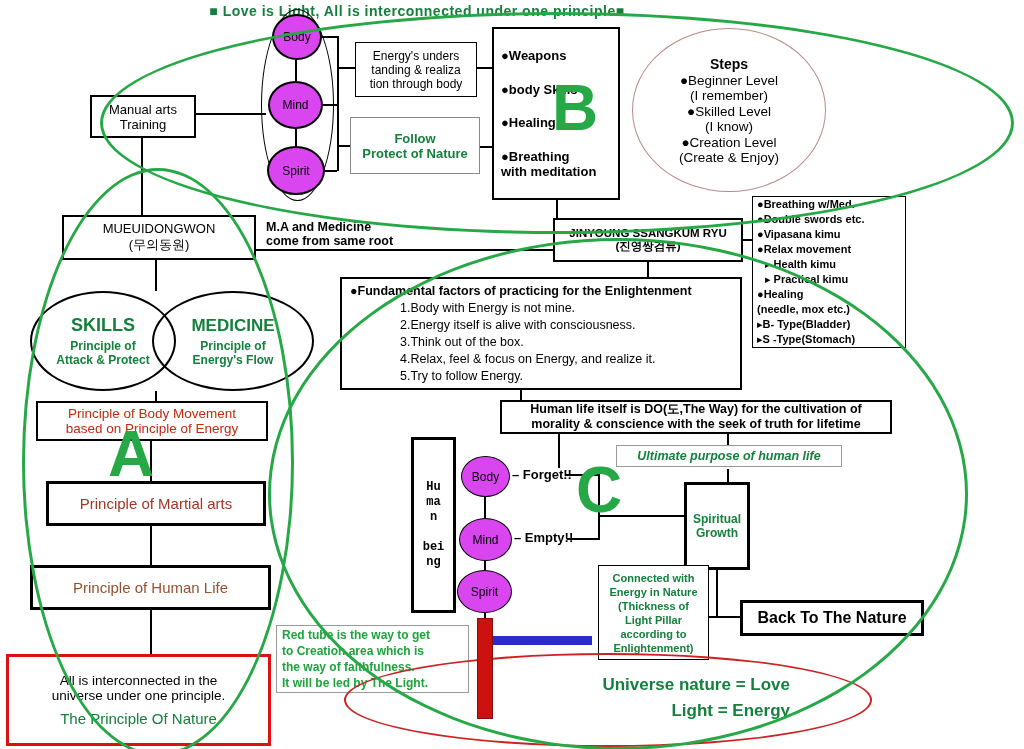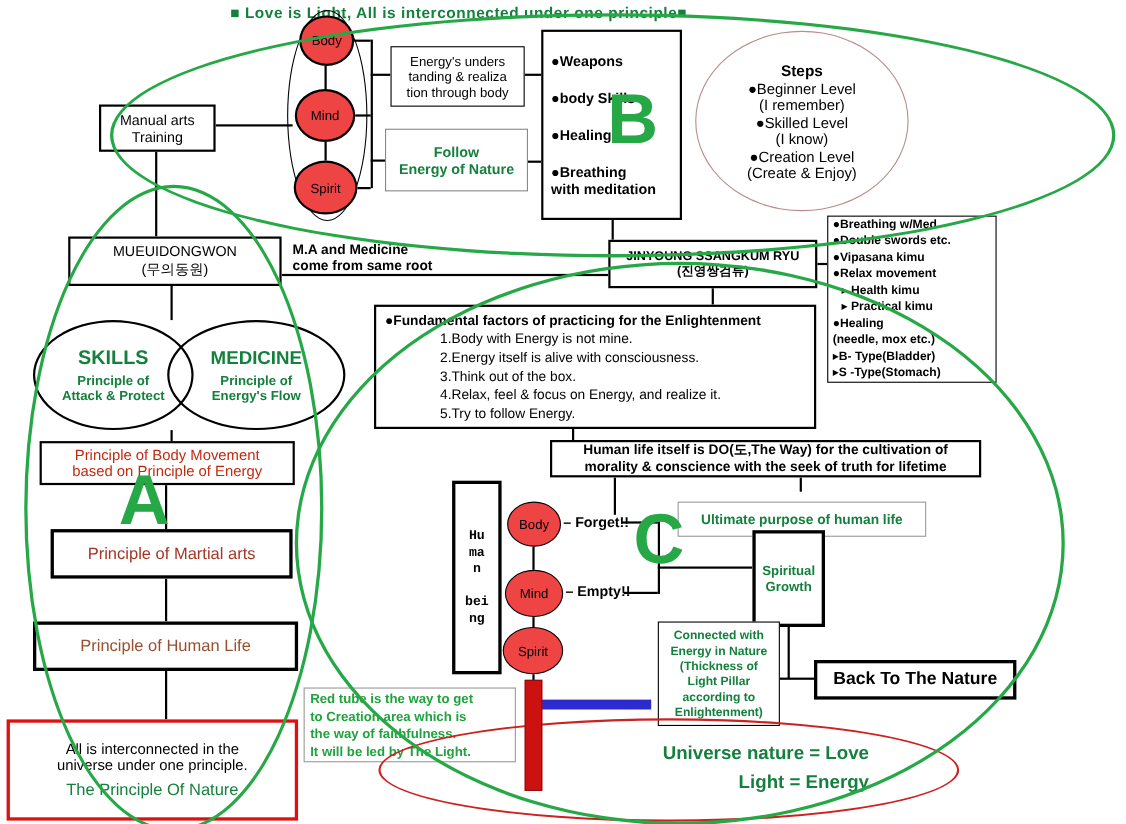--- a/index.html
+++ b/index.html
@@ -12,21 +12,21 @@
     position:absolute;border:2px solid #000;background:#fff;z-index:2;
     display:flex;align-items:center;justify-content:center;text-align:center;
     white-space:pre-line;box-sizing:border-box;
   }
   .thin{border-width:1px;}
   .oval{
     position:absolute;border:2px solid #000;border-radius:50%;z-index:2;
     display:flex;flex-direction:column;align-items:center;justify-content:center;
     text-align:center;white-space:pre-line;box-sizing:border-box;background:transparent;
   }
-  .filled{background:#ef4444;}
+  .filled{background:#d946ef;}
   .lbl{position:absolute;white-space:pre-line;z-index:2;}
   .region{position:absolute;border:3px solid #27a847;border-radius:50%;background:transparent;z-index:6;pointer-events:none;}
   .biglet{position:absolute;z-index:7;color:#27a847;font-weight:bold;font-size:64px;line-height:1;}
   .red{color:#15803d;}
   .green-t{color:#1fa33c;}
   .bold{font-weight:bold;}
 </style>
 </head>
 <body>
 
@@ -74,21 +74,21 @@
 
   <div class="oval" style="left:261px;top:9px;width:73px;height:192px;border-width:1px;z-index:2;"></div>
   <div class="oval filled" style="left:272px;top:14px;width:50px;height:46px;font-size:12px;z-index:3;">Body</div>
   <div class="oval filled" style="left:268px;top:81px;width:55px;height:48px;font-size:12px;z-index:3;">Mind</div>
   <div class="oval filled" style="left:267px;top:146px;width:58px;height:49px;font-size:12px;z-index:3;">Spirit</div>
 
   <div class="box thin" style="left:355px;top:42px;width:122px;height:55px;font-size:12px;">Energy's unders
 tanding &amp; realiza
 tion through body</div>
   <div class="box thin red bold" style="left:350px;top:117px;width:130px;height:57px;font-size:13px;border-color:#888;">Follow
-Energy of Nature</div>
+Protect of Nature</div>
 
   <div class="box bold" style="left:492px;top:27px;width:128px;height:173px;font-size:13px;flex-direction:column;align-items:flex-start;justify-content:space-evenly;padding-left:7px;text-align:left;">
     <div>●Weapons</div>
     <div>●body Skills</div>
     <div>●Healing</div>
     <div>●Breathing
 with meditation</div>
   </div>
 
   <div class="oval" style="left:632px;top:28px;width:194px;height:164px;border:1px solid #bb8a8a;font-size:13.5px;gap:1px;">
@@ -161,21 +161,21 @@
 
 bei
 ng</div>
 
   <div class="oval filled" style="left:461px;top:456px;width:49px;height:41px;border-width:1.5px;font-size:12px;z-index:3;">Body</div>
   <div class="lbl bold" style="left:512px;top:467px;font-size:13px;">– Forget!!</div>
   <div class="oval filled" style="left:459px;top:518px;width:53px;height:43px;border-width:1.5px;font-size:12px;z-index:3;">Mind</div>
   <div class="lbl bold" style="left:514px;top:530px;font-size:13px;">– Empty!!</div>
   <div class="oval filled" style="left:457px;top:570px;width:55px;height:43px;border-width:1.5px;font-size:12px;z-index:3;">Spirit</div>
 
-  <div class="box thin red bold" style="left:616px;top:456px;width:226px;height:32px;font-size:12.5px;border-color:#999;">Ultimate purpose of human life</div>
+  <div class="box thin red bold" style="left:616px;top:445px;width:226px;height:22px;font-size:12.5px;border-color:#999;font-style:italic;">Ultimate purpose of human life</div>
   <div class="box red bold" style="left:684px;top:482px;width:66px;height:88px;font-size:12px;border-width:3px;">Spiritual
 Growth</div>
   <div class="box thin red bold" style="left:598px;top:565px;width:111px;height:95px;font-size:11px;line-height:14px;">Connected with
 Energy in Nature
 (Thickness of
 Light Pillar
 according to
 Enlightenment)</div>
   <div class="box bold" style="left:740px;top:600px;width:184px;height:36px;font-size:16px;border-width:3px;">Back To The Nature</div>
 

